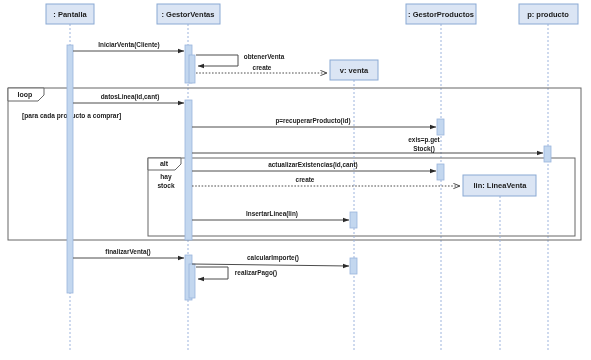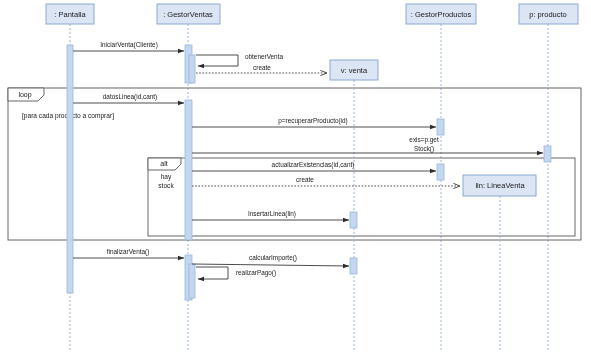--- a/index.html
+++ b/index.html
@@ -10,20 +10,21 @@
   }
   body {
     font-family: "Liberation Sans", sans-serif;
   }
   #canvas {
     position: relative;
     width: 591px;
     height: 360px;
     background: #ffffff;
     overflow: hidden;
+    font-weight: bold;
   }
   svg.diagram {
     position: absolute;
     left: 0;
     top: 0;
     width: 591px;
     height: 360px;
   }
   .lifeline-box {
     fill: #dbe5f4;

